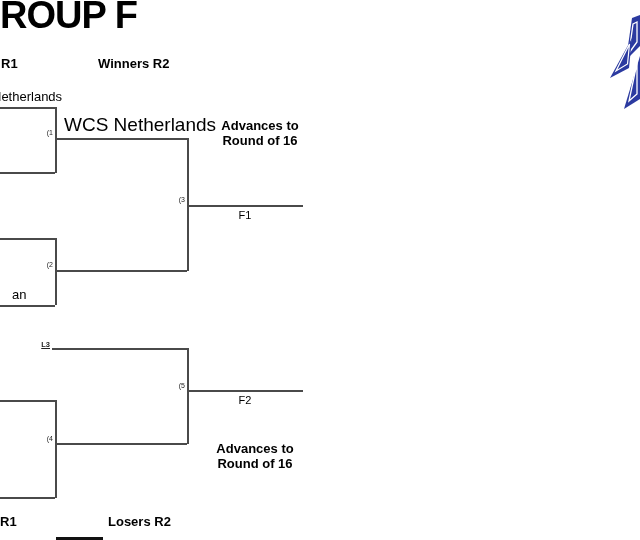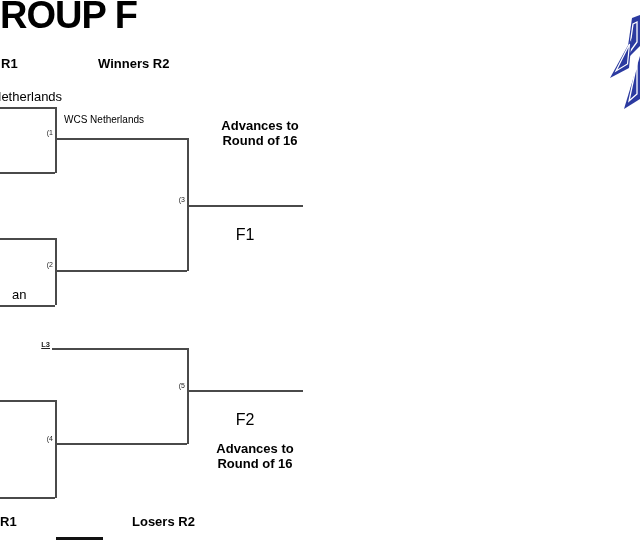--- a/index.html
+++ b/index.html
@@ -6,40 +6,40 @@
   #stage{
     position:relative;width:640px;height:540px;background:#ffffff;
     overflow:hidden;font-family:"Liberation Sans", sans-serif;color:#000;
   }
   .hline{position:absolute;height:1.5px;background:#4a4a4a;}
   .vline{position:absolute;width:1.5px;background:#4a4a4a;}
   .t{position:absolute;white-space:nowrap;}
   .title{font-size:38px;font-weight:bold;letter-spacing:-1px;}
   .hdr{font-size:13px;font-weight:bold;}
   .team{font-size:13px;}
-  .winner{font-size:10px;}
-  .result{font-size:16px;text-align:center;margin-top:17px;}
+  .winner{font-size:19px;}
+  .result{font-size:11px;text-align:center;}
   .mnum{font-size:7px;color:#222;text-align:right;}
   .src{font-size:7.5px;font-weight:bold;color:#222;text-align:right;}
   .advances{
     position:absolute;font-size:13px;font-weight:bold;text-align:center;
     line-height:15px;white-space:normal;margin-top:8px;
   }
   .cutbar{position:absolute;background:#111;}
 </style>
 </head>
 <body>
 
 <div id="stage">
 
   <div class="t title" style="left:0px;top:-6px;">ROUP F</div>
   <div class="t hdr" style="left:1px;top:56px;">R1</div>
   <div class="t hdr" style="left:85px;top:56px;margin-left:13px;">Winners R2</div>
   <div class="t hdr" style="left:0px;top:514px;">R1</div>
-  <div class="t hdr" style="left:92px;top:514px;padding-left:40px;">Losers R2</div>
+  <div class="t hdr" style="left:68px;top:514px;padding-left:40px;">Losers R2</div>
 
   <div class="t team" style="left:-8px;top:89px;">Netherlands</div>
   <div class="hline" style="left:0px;top:107px;width:55px;"></div>
   <div class="hline" style="left:0px;top:172px;width:55px;"></div>
   <div class="vline" style="left:55px;top:107px;height:66px;"></div>
   <div class="t mnum" style="left:24px;top:129px;width:29px;">(1</div>
   <div class="hline" style="left:55px;top:138px;width:132px;"></div>
   <div class="t winner" style="left:64px;top:114px;">WCS Netherlands</div>
 
   <div class="hline" style="left:0px;top:238px;width:55px;"></div>

